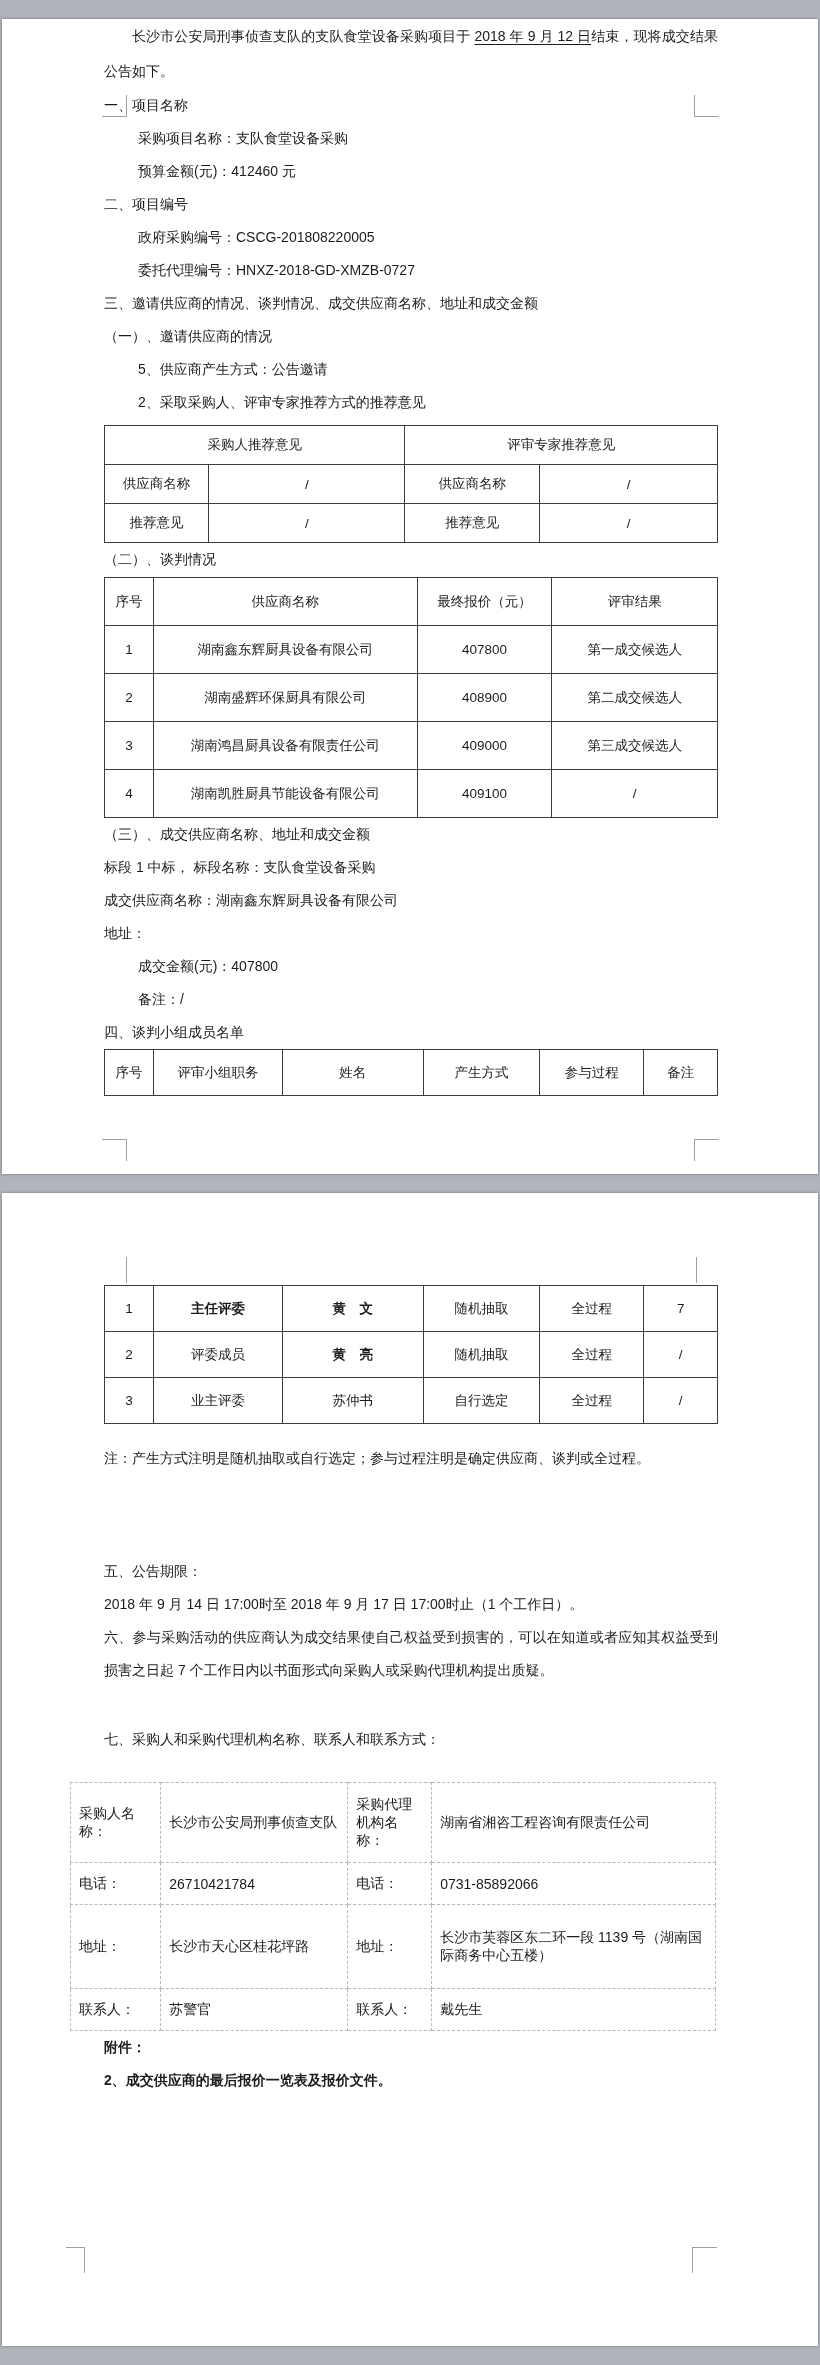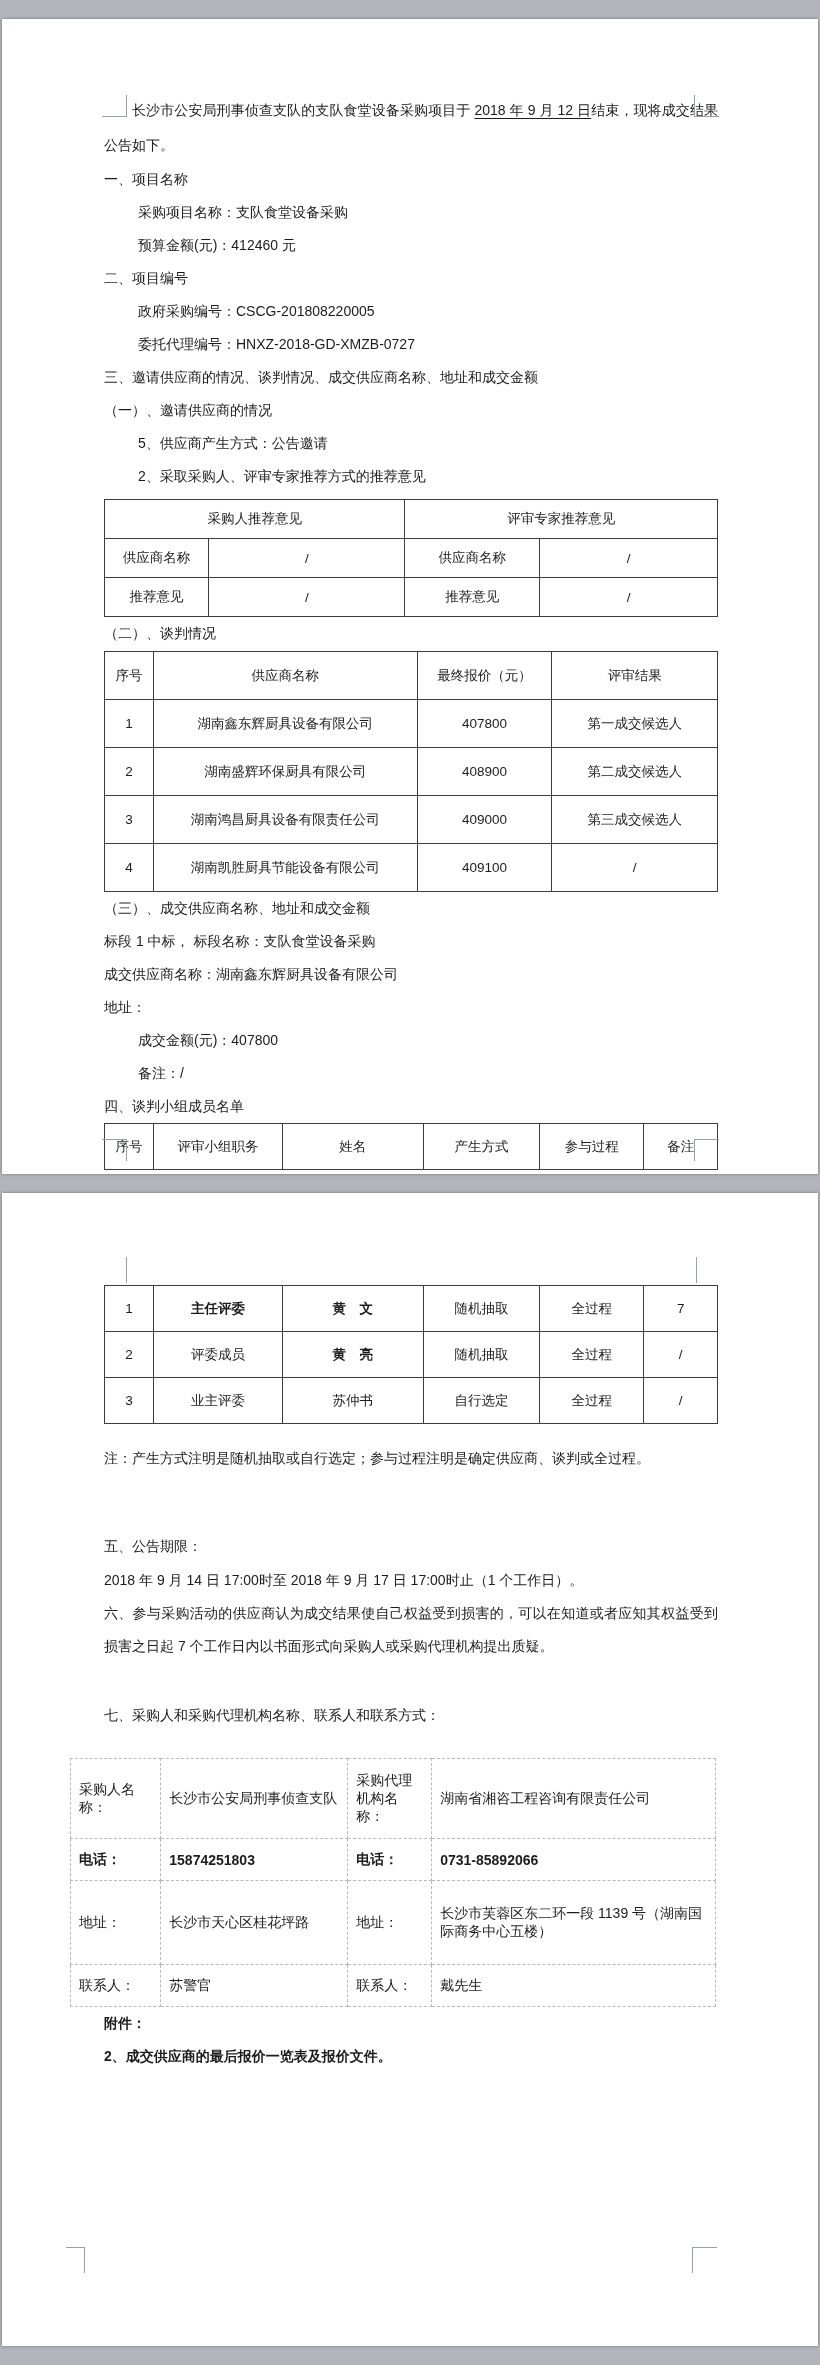--- a/index.html
+++ b/index.html
@@ -10,21 +10,21 @@
     color:#1c1c1c;
   }
   .page{
     position:absolute;left:2px;width:816px;background:#ffffff;
     box-shadow:0 0 3px rgba(40,44,52,.45);
     overflow:hidden;
   }
   #page1{top:19px;height:1155px;}
   #page2{top:1193px;height:1153px;}
   .content{padding:0 100px 0 102px;font-size:14px;}
-  #page1 .content{padding-top:74px;}
+  #page1 .content{}
   #page2 .content{padding-top:92px;}
   .line{line-height:33px;white-space:nowrap;}
   .indent1{padding-left:34px;}
   .intro{margin:0;line-height:35px;text-indent:2em;text-align:justify;}
   .u{ text-decoration:underline; text-underline-offset:3px;}
   .bold{font-weight:bold;}
   
   table.doc{width:100%;border-collapse:collapse;table-layout:fixed;text-align:center;font-size:13.5px;}
   table.doc td{border:1px solid #3d3d3d;padding:0 4px;overflow:hidden;}
   table.t1{margin-top:6px;}
@@ -37,21 +37,21 @@
     width:646px;margin-left:-34px;margin-top:26px;}
   table.contact td{border:1px dashed #b9b9b9;padding:6px 8px;vertical-align:middle;overflow:hidden;}
   
   .mark{position:absolute;width:24px;height:21px;border:0 solid #9aa0a6;}
   .tl{border-right-width:1px;border-bottom-width:1px;}
   .tr{border-left-width:1px;border-bottom-width:1px;}
   .bl{border-right-width:1px;border-top-width:1px;}
   .br{border-left-width:1px;border-top-width:1px;}
   .vline{position:absolute;width:1px;height:26px;background:#9aa0a6;}
   .mt18{margin-top:18px;}
-  .mt64{margin-top:56px;font-family:Liberation Mono, monospace;}
+  .mt64{margin-top:80px;}
   .mt52{margin-top:52px;}
   .mt36{margin-top:36px;}
   .mt84{}
   .para6{line-height:33px;text-align:justify;margin:0;}
 </style>
 </head>
 <body>
 
 <div class="page" id="page1">
   <div class="mark tl" style="left:100px;top:76px;"></div>
@@ -236,23 +236,23 @@
           <col style="width:13%">
           <col style="width:44%">
         </colgroup>
       <tbody>
           <tr style="height:80px;">
         <td>采购人名称：</td>
         <td>长沙市公安局刑事侦查支队</td>
         <td>采购代理机构名称：</td>
         <td>湖南省湘咨工程咨询有限责任公司</td>
       </tr>
-      <tr style="height:42px;font-weight:bold;">
+      <tr style="height:42px;">
         <td>电话：</td>
-        <td>15874251803</td>
+        <td>26710421784</td>
         <td>电话：</td>
         <td>0731-85892066</td>
       </tr>
       <tr style="height:84px;">
         <td>地址：</td>
         <td>长沙市天心区桂花坪路</td>
         <td>地址：</td>
         <td>长沙市芙蓉区东二环一段 1139 号（湖南国际商务中心五楼）</td>
       </tr>
       <tr style="height:42px;">

